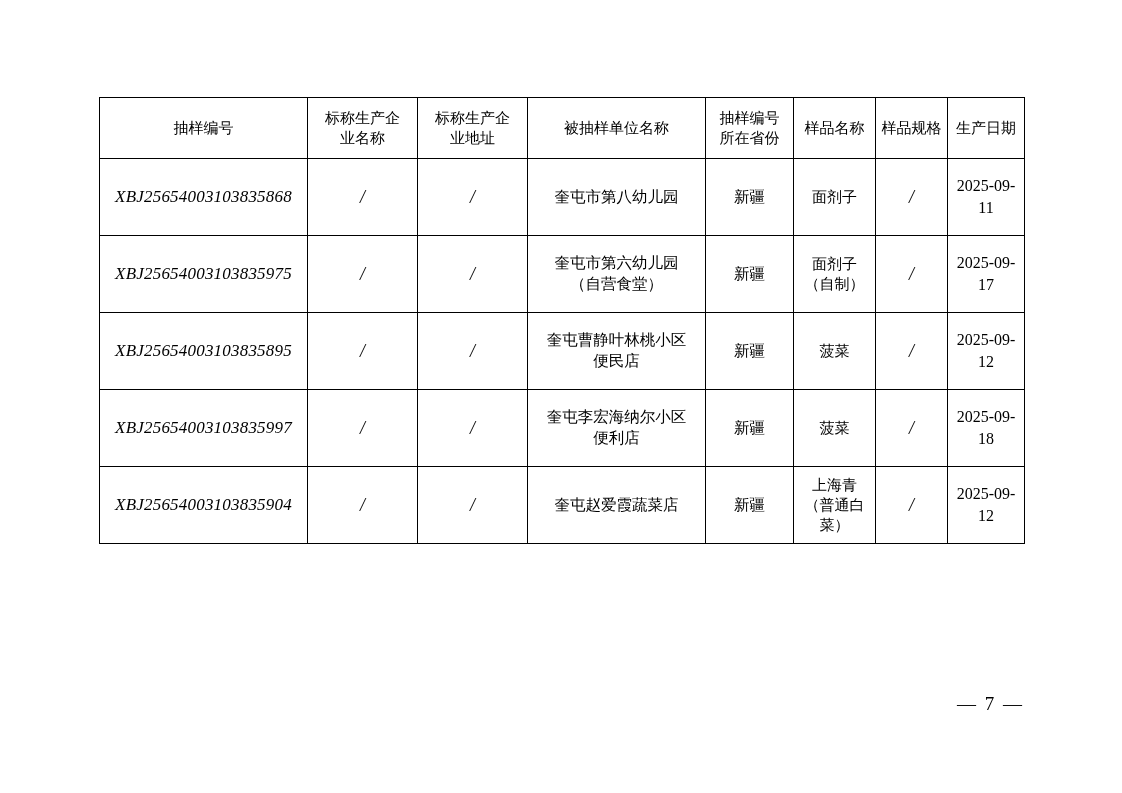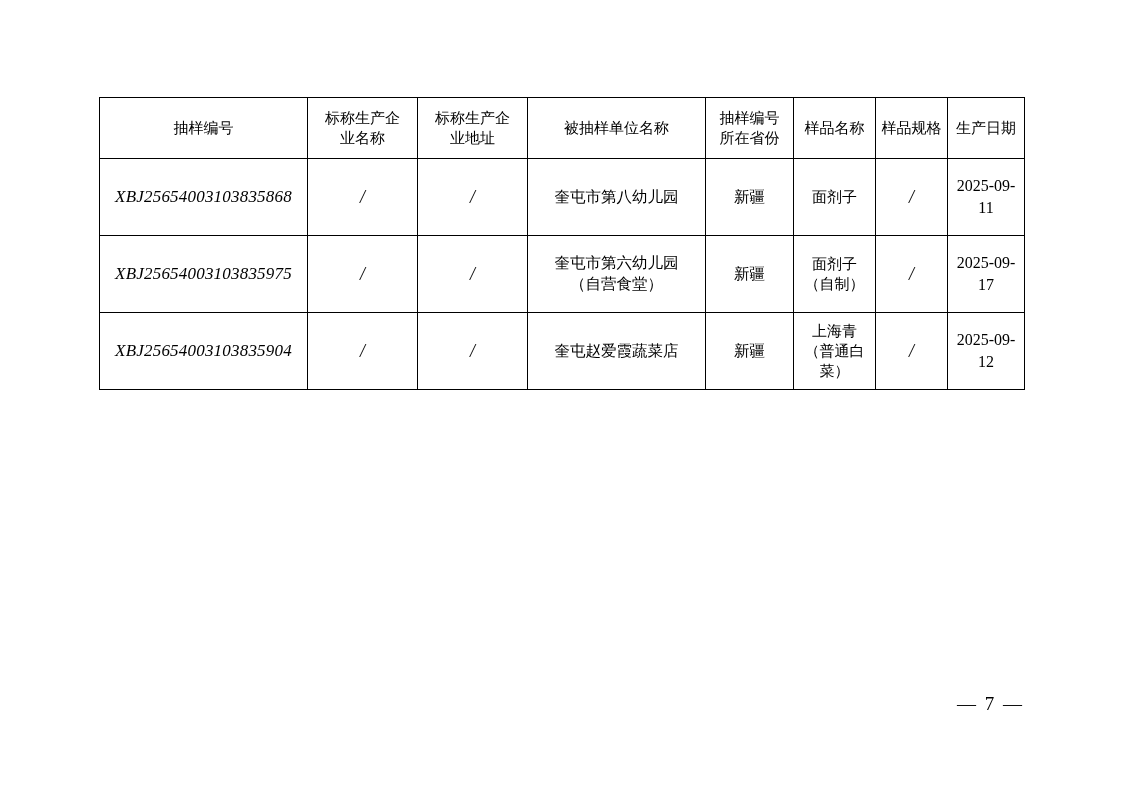--- a/index.html
+++ b/index.html
@@ -181,21 +181,57 @@
           </td>
           <td class="slash">/</td>
           <td class="date">
             <span class="nowrap-2">2025-09-</span>
             <span class="nowrap-2">17</span>
           </td>
         </tr>
 
 
 
-
+        <tr>
+          <td class="code">XBJ25654003103835895</td>
+          <td class="slash">/</td>
+          <td class="slash">/</td>
+          <td class="cn">
+            <span class="nowrap-2">奎屯曹静叶林桃小区</span>
+            <span class="nowrap-2">便民店</span>
+          </td>
+          <td class="cn">新疆</td>
+          <td class="small-cn">
+            <span class="nowrap-2">菠菜</span>
+          </td>
+          <td class="slash">/</td>
+          <td class="date">
+            <span class="nowrap-2">2025-09-</span>
+            <span class="nowrap-2">12</span>
+          </td>
+        </tr>
+
+        <tr>
+          <td class="code">XBJ25654003103835997</td>
+          <td class="slash">/</td>
+          <td class="slash">/</td>
+          <td class="cn">
+            <span class="nowrap-2">奎屯李宏海纳尔小区</span>
+            <span class="nowrap-2">便利店</span>
+          </td>
+          <td class="cn">新疆</td>
+          <td class="small-cn">
+            <span class="nowrap-2">菠菜</span>
+          </td>
+          <td class="slash">/</td>
+          <td class="date">
+            <span class="nowrap-2">2025-09-</span>
+            <span class="nowrap-2">18</span>
+          </td>
+        </tr>
 
         <tr>
           <td class="code">XBJ25654003103835904</td>
           <td class="slash">/</td>
           <td class="slash">/</td>
           <td class="cn">
             <span class="nowrap-2">奎屯赵爱霞蔬菜店</span>
           </td>
           <td class="cn">新疆</td>
           <td class="small-cn">

